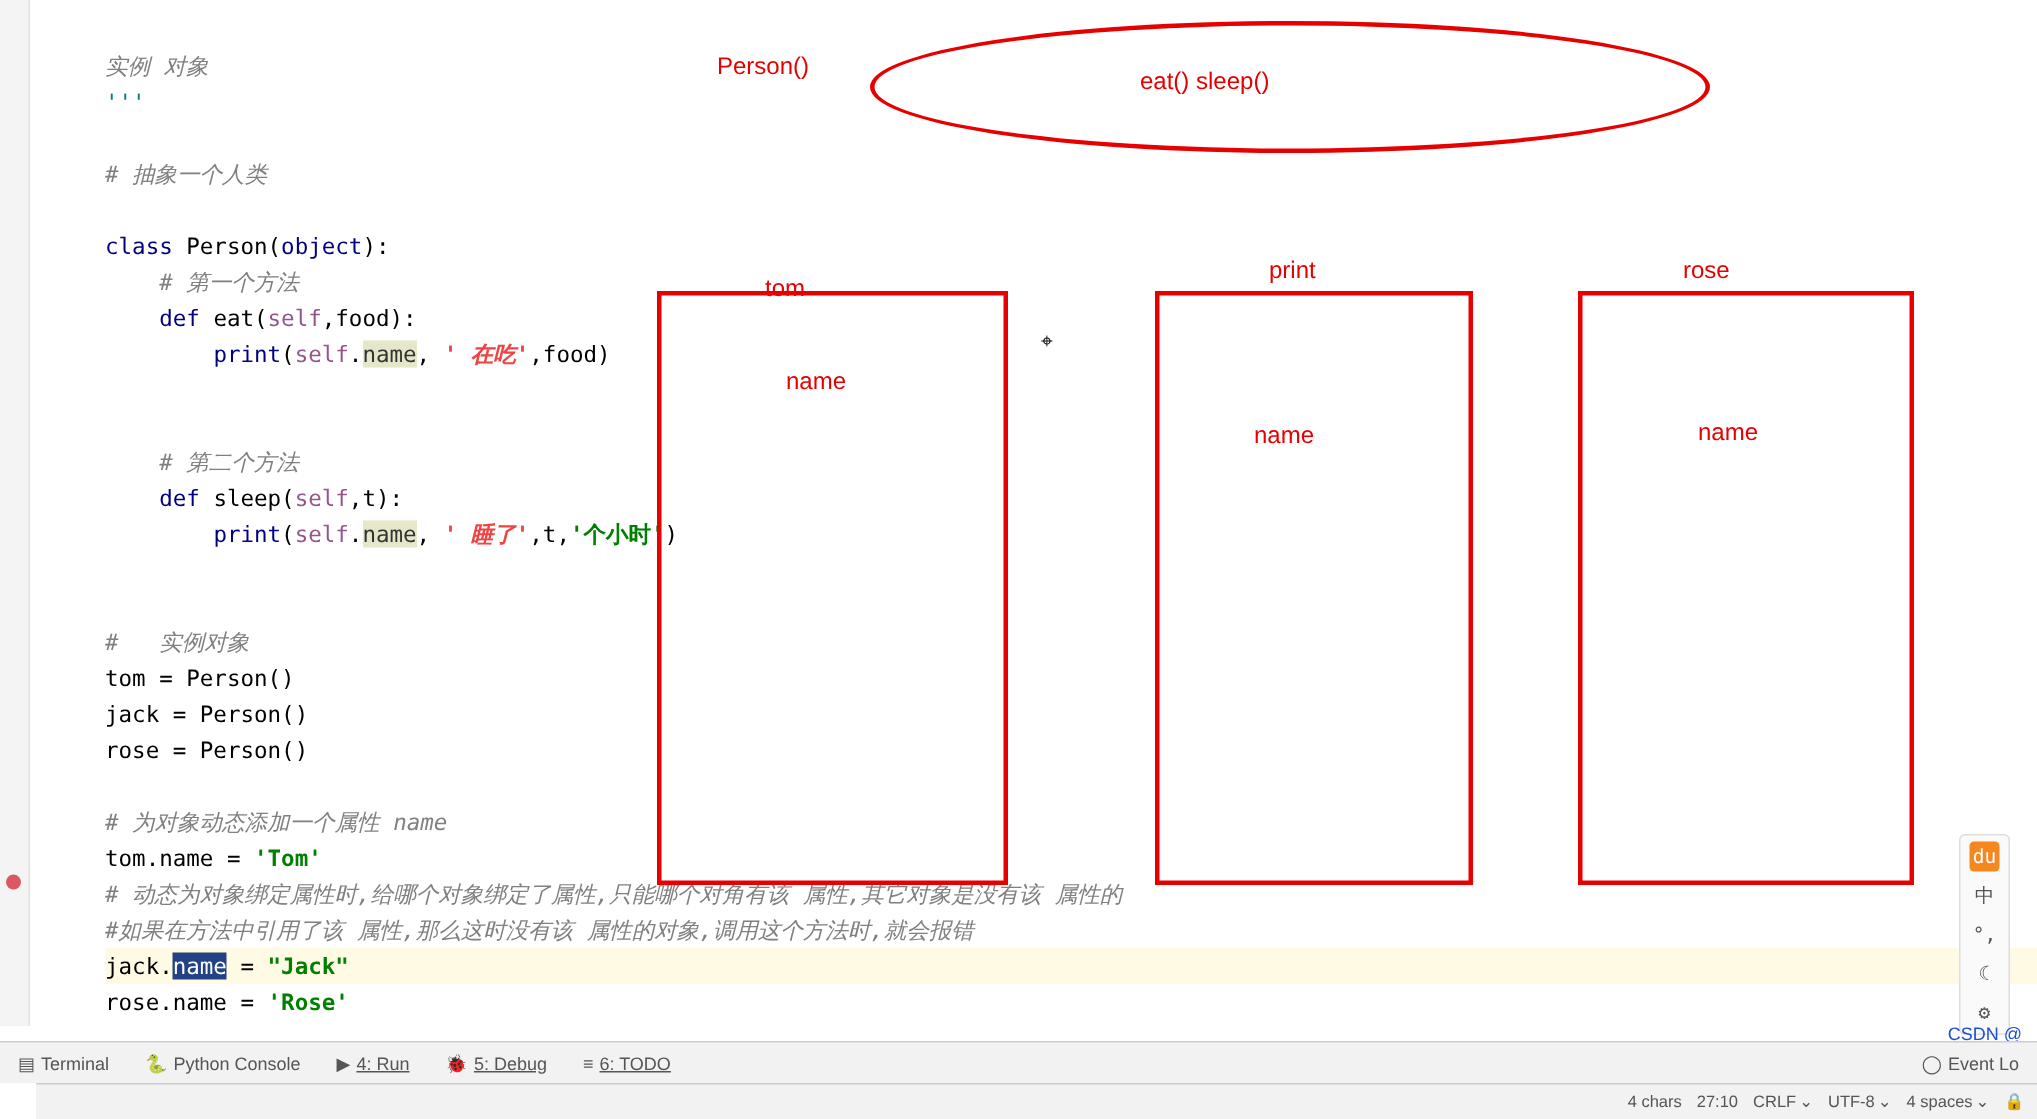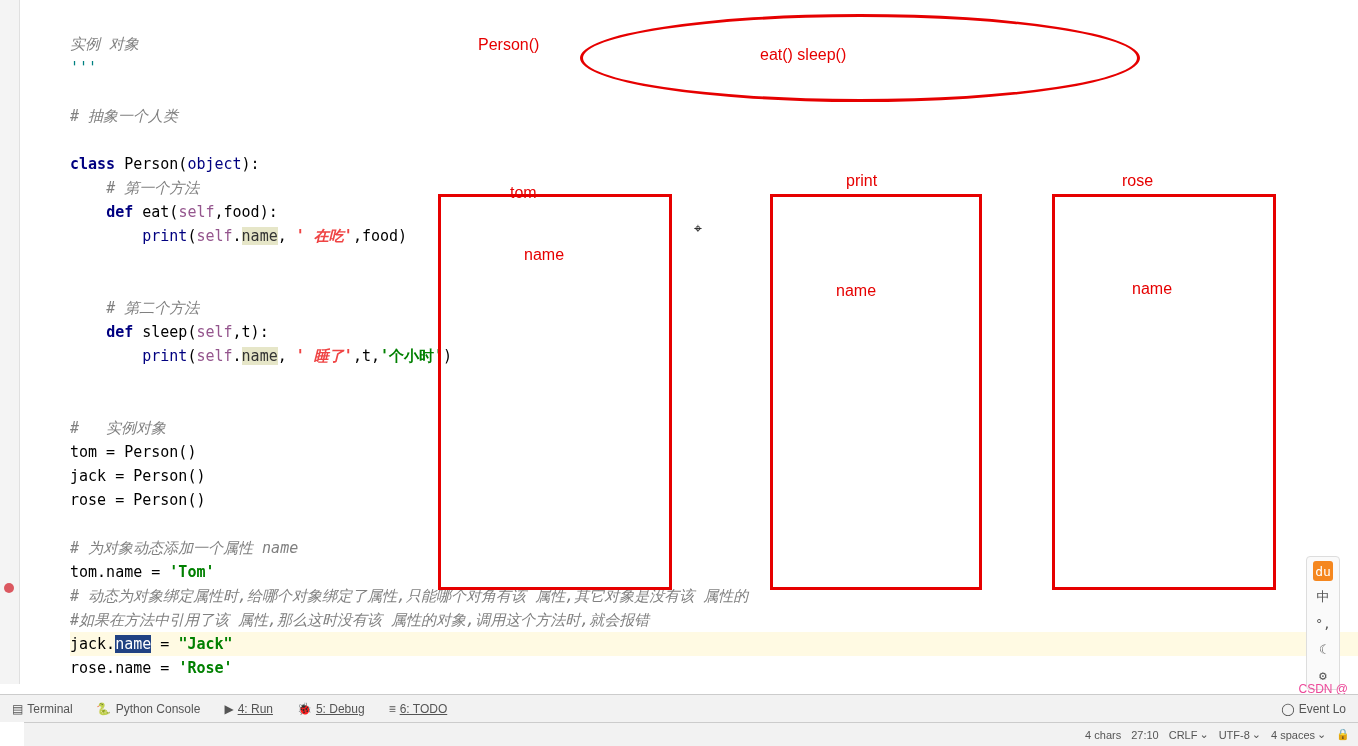--- a/index.html
+++ b/index.html
@@ -38,21 +38,21 @@
   line-height: 24px;
   white-space: pre;
   margin-top: 32px;
 }
 .code-line {
   height: 24px;
   position: relative;
 }
 .c-str { color: #008080; }
 .c-com { color: #808080; font-style: italic; }
-.c-kw  { color: #000080; font-weight: bold; text-align: right; }
+.c-kw  { color: #000080; font-weight: normal; text-align: right; }
 .c-builtin { color: #000080; }
 .c-self { color: #94558D; }
 .c-name-hl { background: #e6e6c8; }
 .c-green-italic { color: #ef4444; font-style: italic; font-weight: bold; }
 .c-str2 { color: #008000; font-weight: bold; }
 .c-def { color: #000; }
 .current-line { background: #fffae3; }
 .selection { background: #214283; color: #fff; }
 .annotation-layer {
   position: absolute;
@@ -133,21 +133,21 @@
   position: absolute;
   font-size: 14px;
   color: #000;
   pointer-events: none;
 }
 .watermark {
   position: absolute;
   right: 10px;
   bottom: 50px;
   font-size: 12px;
-  color: #ec4899;
+  color: #1d4ed8;
   font-family: sans-serif;
 }
 </style>
 </head>
 <body>
 
 <div class="gutter">
     <div class="breakpoint-dot" style="top: 583px;"></div>
   </div>
 <div class="editor-surface">

